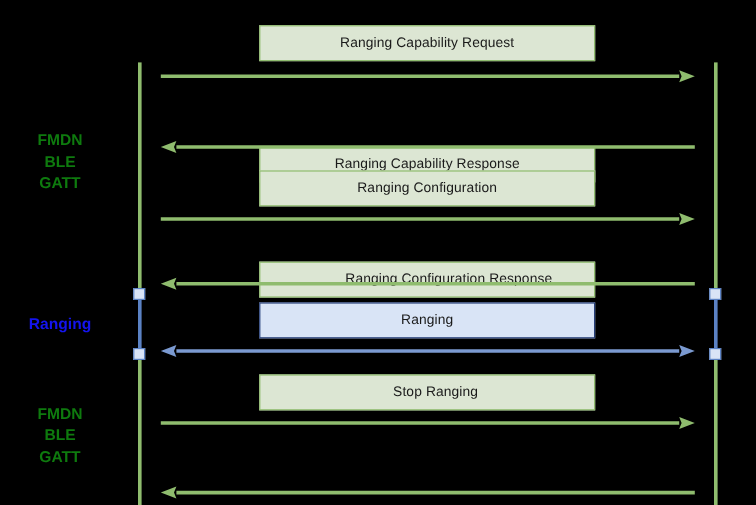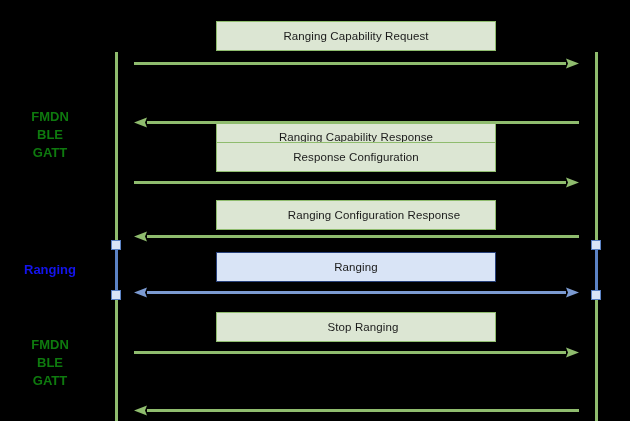--- a/index.html
+++ b/index.html
@@ -117,29 +117,29 @@
     <div class="msg-box green" style="top: 82px; margin-top: 40px;">
       <span>Ranging Capability Response</span>
     </div>
     <div class="arrow" style="left: 134px; top: 117px;">
       <svg width="445" height="11" viewBox="0 0 445 11">
         <line x1="13" y1="5.5" x2="445" y2="5.5" stroke="#8FBC6E" stroke-width="3"></line>
         <path d="M0 5.5 L13 0.5 L11 5.5 L13 10.5 Z" fill="#8FBC6E"></path>
       </svg>
     </div>
     <div class="msg-box green" style="top: 142px;">
-      <span>Response Configuration</span>
+      <span>Ranging Configuration</span>
     </div>
     <div class="arrow" style="left: 134px; top: 177px;">
       <svg width="445" height="11" viewBox="0 0 445 11">
         <line x1="0" y1="5.5" x2="432" y2="5.5" stroke="#8FBC6E" stroke-width="3"></line>
         <path d="M445 5.5 L432 0.5 L434 5.5 L432 10.5 Z" fill="#8FBC6E"></path>
       </svg>
     </div>
-    <div class="msg-box green" style="top: 200px; padding-left: 36px;">
+    <div class="msg-box green" style="top: 218px; padding-left: 36px;">
       <span>Ranging Configuration Response</span>
     </div>
     <div class="arrow" style="left: 134px; top: 231px;">
       <svg width="445" height="11" viewBox="0 0 445 11">
         <line x1="13" y1="5.5" x2="445" y2="5.5" stroke="#8FBC6E" stroke-width="3"></line>
         <path d="M0 5.5 L13 0.5 L11 5.5 L13 10.5 Z" fill="#8FBC6E"></path>
       </svg>
     </div>
     <div class="msg-box blue" style="top: 252px;">
       <span>Ranging</span>

